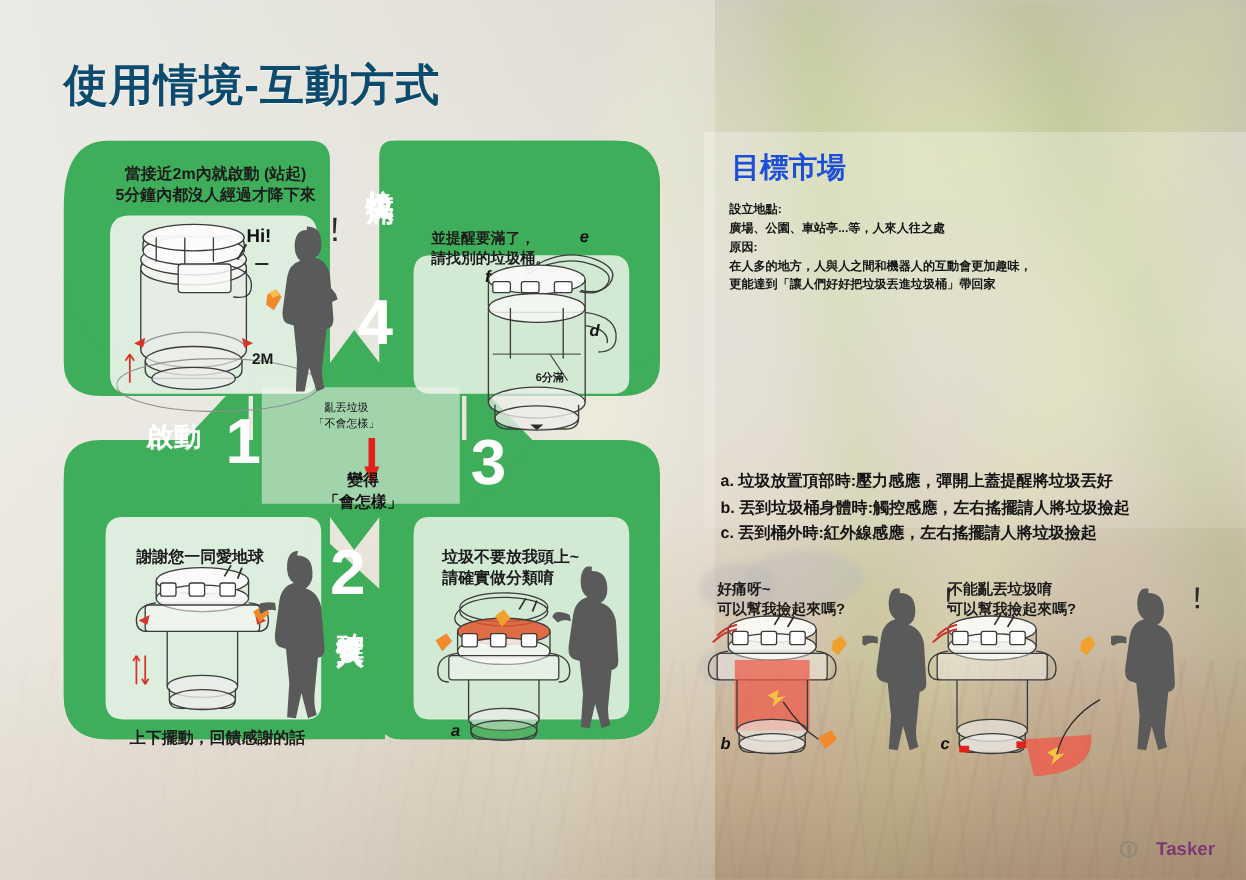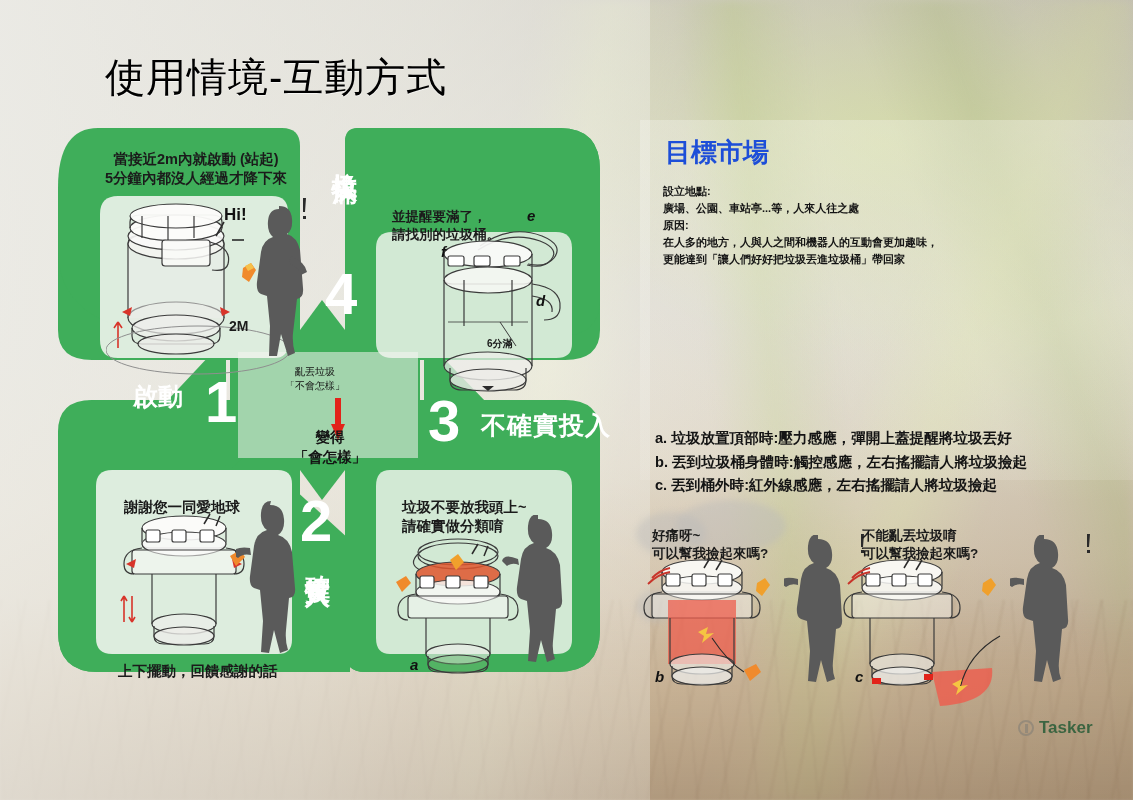--- a/index.html
+++ b/index.html
@@ -53,24 +53,23 @@
     position: absolute; left: 640px; top: 120px; width: 493px; height: 360px;
     background: linear-gradient(180deg, rgba(250,250,246,.30), rgba(250,250,246,.12));
   }
 
   
   .green-cross { position: absolute; left: 0; top: 0; width: 660px; height: 800px; }
 
   
   .title {
     position: absolute; left: 58px; top: 50px;
-    font-size: 40px; font-weight: normal; letter-spacing: 1px;
-    color: #000000;
+    font-size: 40px; font-weight: bold; letter-spacing: 1px;
+    color: #0c4a6e;
     text-shadow: 0 1px 0 rgba(255,255,255,.6);
-    margin-left: 47px;
   }
 
   
   .txt { position: absolute; color: #1b1b1b; font-weight: bold; line-height: 1.32; white-space: pre-line; }
 
   .cap1 { left: 66px; top: 150px; width: 260px; text-align: center; font-size: 14.5px; }
   .cap-def { left: 368px; top: 146px; width: 280px; font-size: 14.5px; }
   .cap-remind { left: 392px; top: 208px; width: 150px; font-size: 13.5px; color:#1b1b1b; }
   .cap-6fen { left: 487px; top: 337px; font-size: 10px; }
   .cap-thanks { left: 124px; top: 498px; font-size: 14.5px; }
@@ -122,23 +121,23 @@
   
   .person { position: absolute; }
 
   
   .puff { position: absolute; border-radius: 50%; background: rgba(185,185,185,.42); filter: blur(3px); }
 
   
   .mk { position: absolute; font-size: 15px; font-weight: bold; color: #111; font-style: italic; }
 
   .logo {
-    position: absolute; left: 1018px; top: 718px;
-    font-size: 17px; font-weight: bold; color: #14532d; opacity: .75;
-    display: flex; align-items: center; gap: 5px;
+    position: absolute; left: 1018px; top: 762px;
+    font-size: 17px; font-weight: bold; color: #701a75; opacity: .75;
+    display: flex; align-items: center; gap: 17px;
   }
   .logo-mark {
     width: 16px; height: 16px; border-radius: 50%;
     border: 2px solid #8d8578; display:inline-block; position: relative;
   }
   .logo-mark::after{
     content:""; position:absolute; left:5px; top:2px; width:3px; height:9px; background:#8d8578;
   }
 </style>
 </head>
@@ -313,21 +312,20 @@
 
   <div class="mid-a">亂丟垃圾
 「不會怎樣」</div>
   <svg class="red-arrow" viewBox="0 0 14 44">
     <path d="M4,0 h6 v26 h4 l-7,16 l-7,-16 h4 Z" fill="#e2231a"></path>
   </svg>
   <div class="mid-b">變得
 「會怎樣」</div>
 
   <div class="step-num n3">3</div>
-  <div class="step-lbl l3">不確實投入</div>
   <div class="txt cap-sort">垃圾不要放我頭上~
 請確實做分類唷</div>
 
   <svg class="scene" style="left:392px; top:530px; width:180px; height:150px;" viewBox="0 0 180 150">
     <g stroke="#3b3b3b" fill="none" stroke-width="1.2">
 
       <ellipse cx="66" cy="22" rx="40" ry="13"></ellipse>
       <ellipse cx="66" cy="26" rx="40" ry="13"></ellipse>
       <path d="M26,24 q-10,10 2,16"></path>
 

